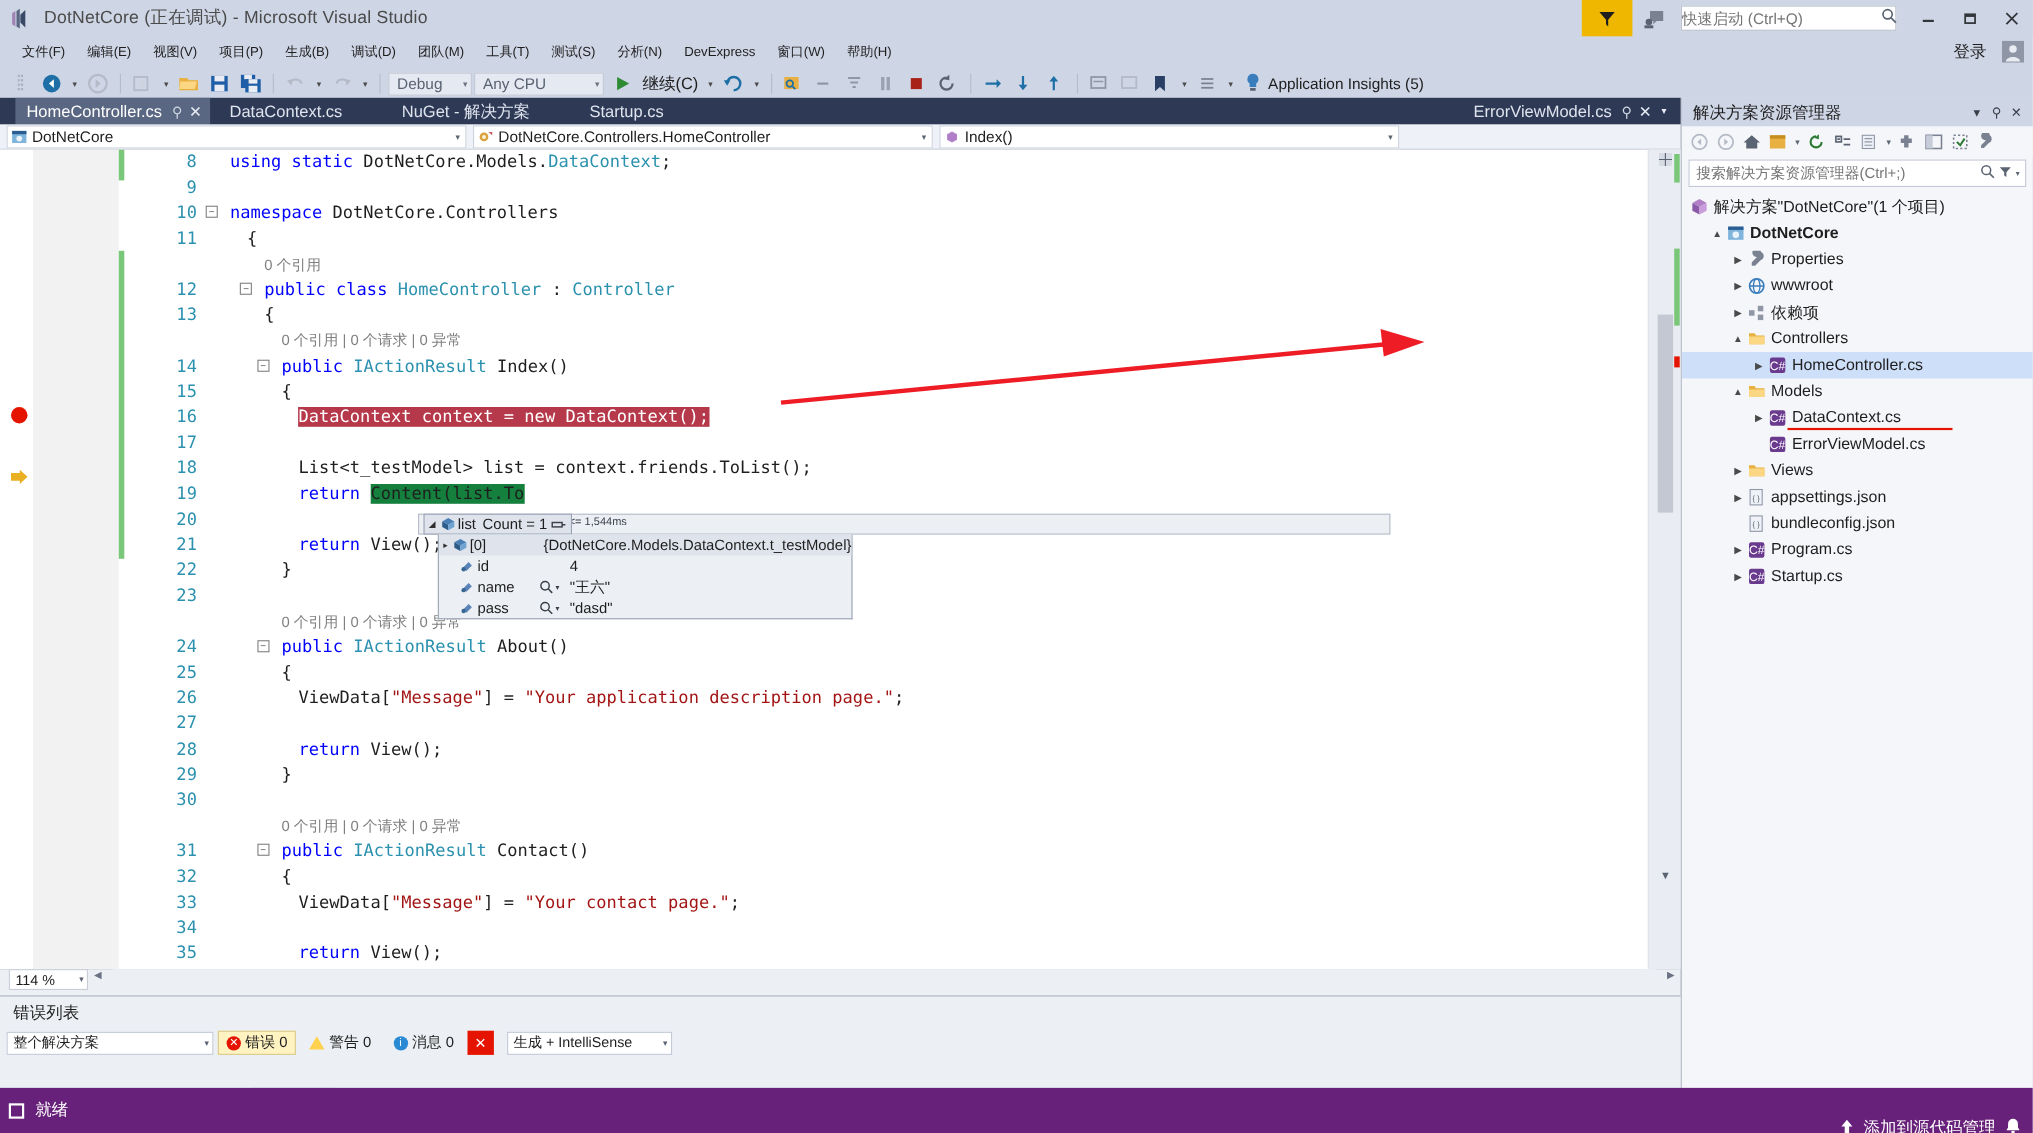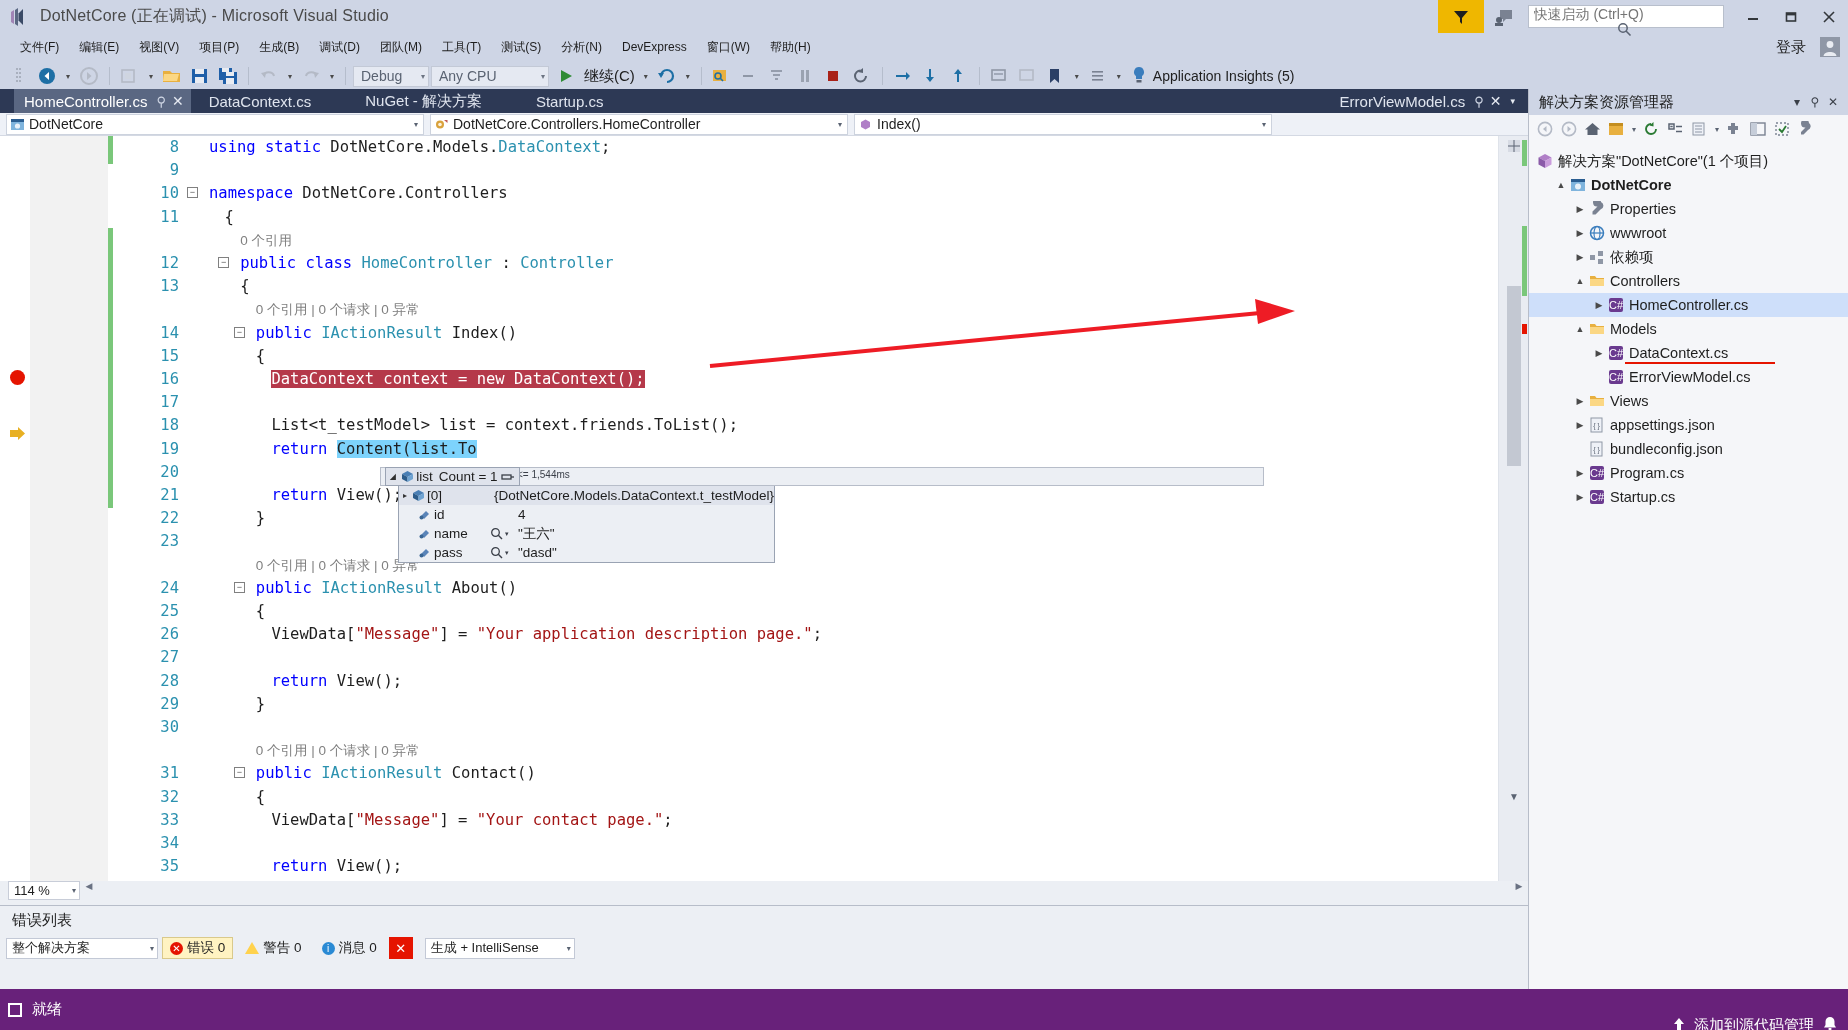--- a/index.html
+++ b/index.html
@@ -15,21 +15,21 @@
 
   
   .titlebar { height:33px; background:#ced5e5; display:flex; align-items:center; position:relative; }
   .vs-logo { width:22px; height:22px; margin-left:10px; margin-right:8px; position:relative; }
   .vs-logo svg { display:block; }
   .title-text { font-size:16px; color:#4a4a4a; letter-spacing:.2px; }
   .title-right { position:absolute; right:0; top:0; height:33px; display:flex; align-items:center; }
   .filter-btn { width:46px; height:33px; background:#efb700; display:flex; align-items:center; justify-content:center; }
   .feedback-btn { width:40px; height:33px; display:flex; align-items:center; justify-content:center; }
   .quicklaunch { width:196px; height:23px; background:#ffffff; border:1px solid #b8bfcc;
-      display:flex; align-items:center; padding:0 4px 0 0; margin-left:4px;flex-direction:column; }
+      display:flex; align-items:center; padding:0 4px 0 0; margin-left:4px; }
   .quicklaunch input { border:0; outline:0; flex:1; font-size:14px; color:#6f7681;
       font-family:"Liberation Sans", sans-serif; background:transparent; }
   .winbtns { display:flex; margin-left:10px; }
   .winbtn { width:38px; height:33px; display:flex; align-items:center; justify-content:center;
       color:#33373b; font-size:15px; }
 
   
   .menubar { height:28px; display:flex; align-items:center; padding-left:10px; position:relative; }
   .menu-item { font-size:12px; color:#1e1e1e; padding:3px 10px; white-space:nowrap; }
   .menu-right { position:absolute; right:8px; top:0; height:28px; display:flex; align-items:center; gap:14px; }
@@ -78,21 +78,21 @@
   .gutter-indicator { position:absolute; left:0; top:0; width:30px; height:745px; background:#ffffff; }
   .gutter-num { position:absolute; left:30px; top:0; width:78px; height:745px; background:#f2f2f2; }
   .chgbar { position:absolute; left:108px; top:0; width:5px; height:745px; }
   .code { position:absolute; left:113px; top:0; right:30px; top:0; font-family:"DejaVu Sans Mono", monospace;
       font-size:15.5px; line-height:23.2px; color:#1e1e1e; white-space:pre; }
   .ln { position:absolute; width:100%; height:23.2px; }
   .lnnum { position:absolute; left:0; width:66px; text-align:right; font-family:"DejaVu Sans Mono", monospace;
       font-size:15.5px; color:#2b91af; }
   .kw { color:#0000ff; } .kw2 { color:#2b91af; } .str { color:#a31515; } .lens { color:#808080; font-size:13.5px; font-family:"Liberation Sans",sans-serif; }
   .err-hl { background:#b5394a; color:#ffffff; }
-  .cur-hl { background:#7dd3fc; }
+  .cur-hl { background:#15803d; }
   .collapse { position:absolute; width:11px; height:11px; border:1px solid #808080; background:#fff;
       font-size:9px; line-height:9px; text-align:center; color:#505050; font-family:"Liberation Sans",sans-serif; }
   .brkpt { position:absolute; width:15px; height:15px; border-radius:50%; background:#e51400; }
   .arrowpt { position:absolute; width:16px; height:14px; }
 
   
   .vscroll { position:absolute; right:0; top:47px; width:30px; height:745px; background:#e9ecf2;
       border-left:1px solid #dfe3ea; }
   .vscroll-thumb { position:absolute; left:8px; top:120px; width:14px; height:160px; background:#c3c8d2; }
   .ovw-green { position:absolute; left:23px; width:5px; background:#7ac77a; }
@@ -103,21 +103,21 @@
       display:flex; align-items:center; font-size:13px; color:#1e1e1e; padding-left:5px; }
   .zoombox .cc { margin-left:auto; margin-right:3px; font-size:8px; color:#5a6372; }
   .hs-track { flex:1; height:17px; margin:0 4px; background:#eceff4; position:relative; }
   .hs-arrow { width:18px; text-align:center; font-size:9px; color:#6a7283; }
 
   
   .errpanel { position:absolute; left:0; top:816px; width:1528px; height:84px; background:#eceff4;
       border-top:1px solid #b7bdc9; }
   .errpanel-title { font-size:15px; color:#1e1e1e; padding:5px 0 0 12px; }
   .errpanel-tb { position:absolute; left:6px; top:29px; width:1516px; height:26px; display:flex; align-items:center; gap:4px; }
-  .errcombo { width:152px; height:21px; border:1px solid #c3c9d6; background:#fff; font-size:13px;
+  .errcombo { width:188px; height:21px; border:1px solid #c3c9d6; background:#fff; font-size:13px;
       display:flex; align-items:center; padding-left:5px; color:#1e1e1e; }
   .errcombo .cc { margin-left:auto; margin-right:3px; font-size:8px; color:#5a6372; }
   .errtab { height:22px; display:flex; align-items:center; gap:4px; font-size:13.5px; padding:0 7px;
       border:1px solid transparent; }
   .errtab.sel { background:#fff3c2; border:1px solid #d9c98b; }
   .sev-err { width:13px;height:13px;border-radius:50%;background:#e51400;color:#fff;font-size:10px;
       display:flex;align-items:center;justify-content:center;font-family:"Liberation Sans",sans-serif;}
   .sev-warn { width:0;height:0;border-left:7px solid transparent;border-right:7px solid transparent;border-bottom:12px solid #ffd24d;}
   .sev-info { width:13px;height:13px;border-radius:50%;background:#2a8ad4;color:#fff;font-size:10px;
       display:flex;align-items:center;justify-content:center;}
@@ -777,20 +777,35 @@
               <rect x="2" y="2" width="12" height="12" fill="none" stroke="#7a8292" stroke-width="1.4" stroke-dasharray="2 2"></rect>
               <path d="M5 8 L8 11 L12 5" fill="none" stroke="#2a7a33" stroke-width="1.8"></path>
             </svg>
         </span>
         <span class="sx-ic">
           <svg width="17" height="16" viewBox="0 0 17 16">
               <path d="M11 2 A4 4 0 1 0 7.5 6.5 L3 11 L3 13.5 L5.5 13.5 L10 9 A4 4 0 0 0 11 2 Z" fill="#7a8292"></path>
             </svg>
         </span>
       </div>
+      <div class="solex-search">
+        <input type="text" placeholder="搜索解决方案资源管理器(Ctrl+;)" style="">
+        <span>
+          <svg width="14" height="14" viewBox="0 0 14 14">
+              <circle cx="5.7" cy="5.7" r="4" fill="none" stroke="#5a6372" stroke-width="1.4"></circle>
+              <line x1="8.6" y1="8.6" x2="12.6" y2="12.6" stroke="#5a6372" stroke-width="1.5"></line>
+            </svg>
+        </span>
+        <span style="padding:0 3px;">
+          <svg width="12" height="12" viewBox="0 0 12 12">
+              <path d="M1 2 H11 L7 6.5 V11 L5 9.5 V6.5 Z" fill="#5a6372"></path>
+            </svg>
+        </span>
+        <span style="font-size:7px;color:#5a6372;padding-right:3px;">▾</span>
+      </div>
 
       <div class="tree">
         <div class="trow" style="padding-left:6px;">
           <span class="tic">
             <svg width="16" height="16" viewBox="0 0 16 16">
                 <path d="M8 1 L14.5 4.5 L8 8 L1.5 4.5 Z" fill="#b07fc7"></path>
                 <path d="M1.5 4.5 L8 8 L8 15 L1.5 11.5 Z" fill="#8a5aa8"></path>
                 <path d="M14.5 4.5 L8 8 L8 15 L14.5 11.5 Z" fill="#c99cdb"></path>
               </svg>
           </span>

